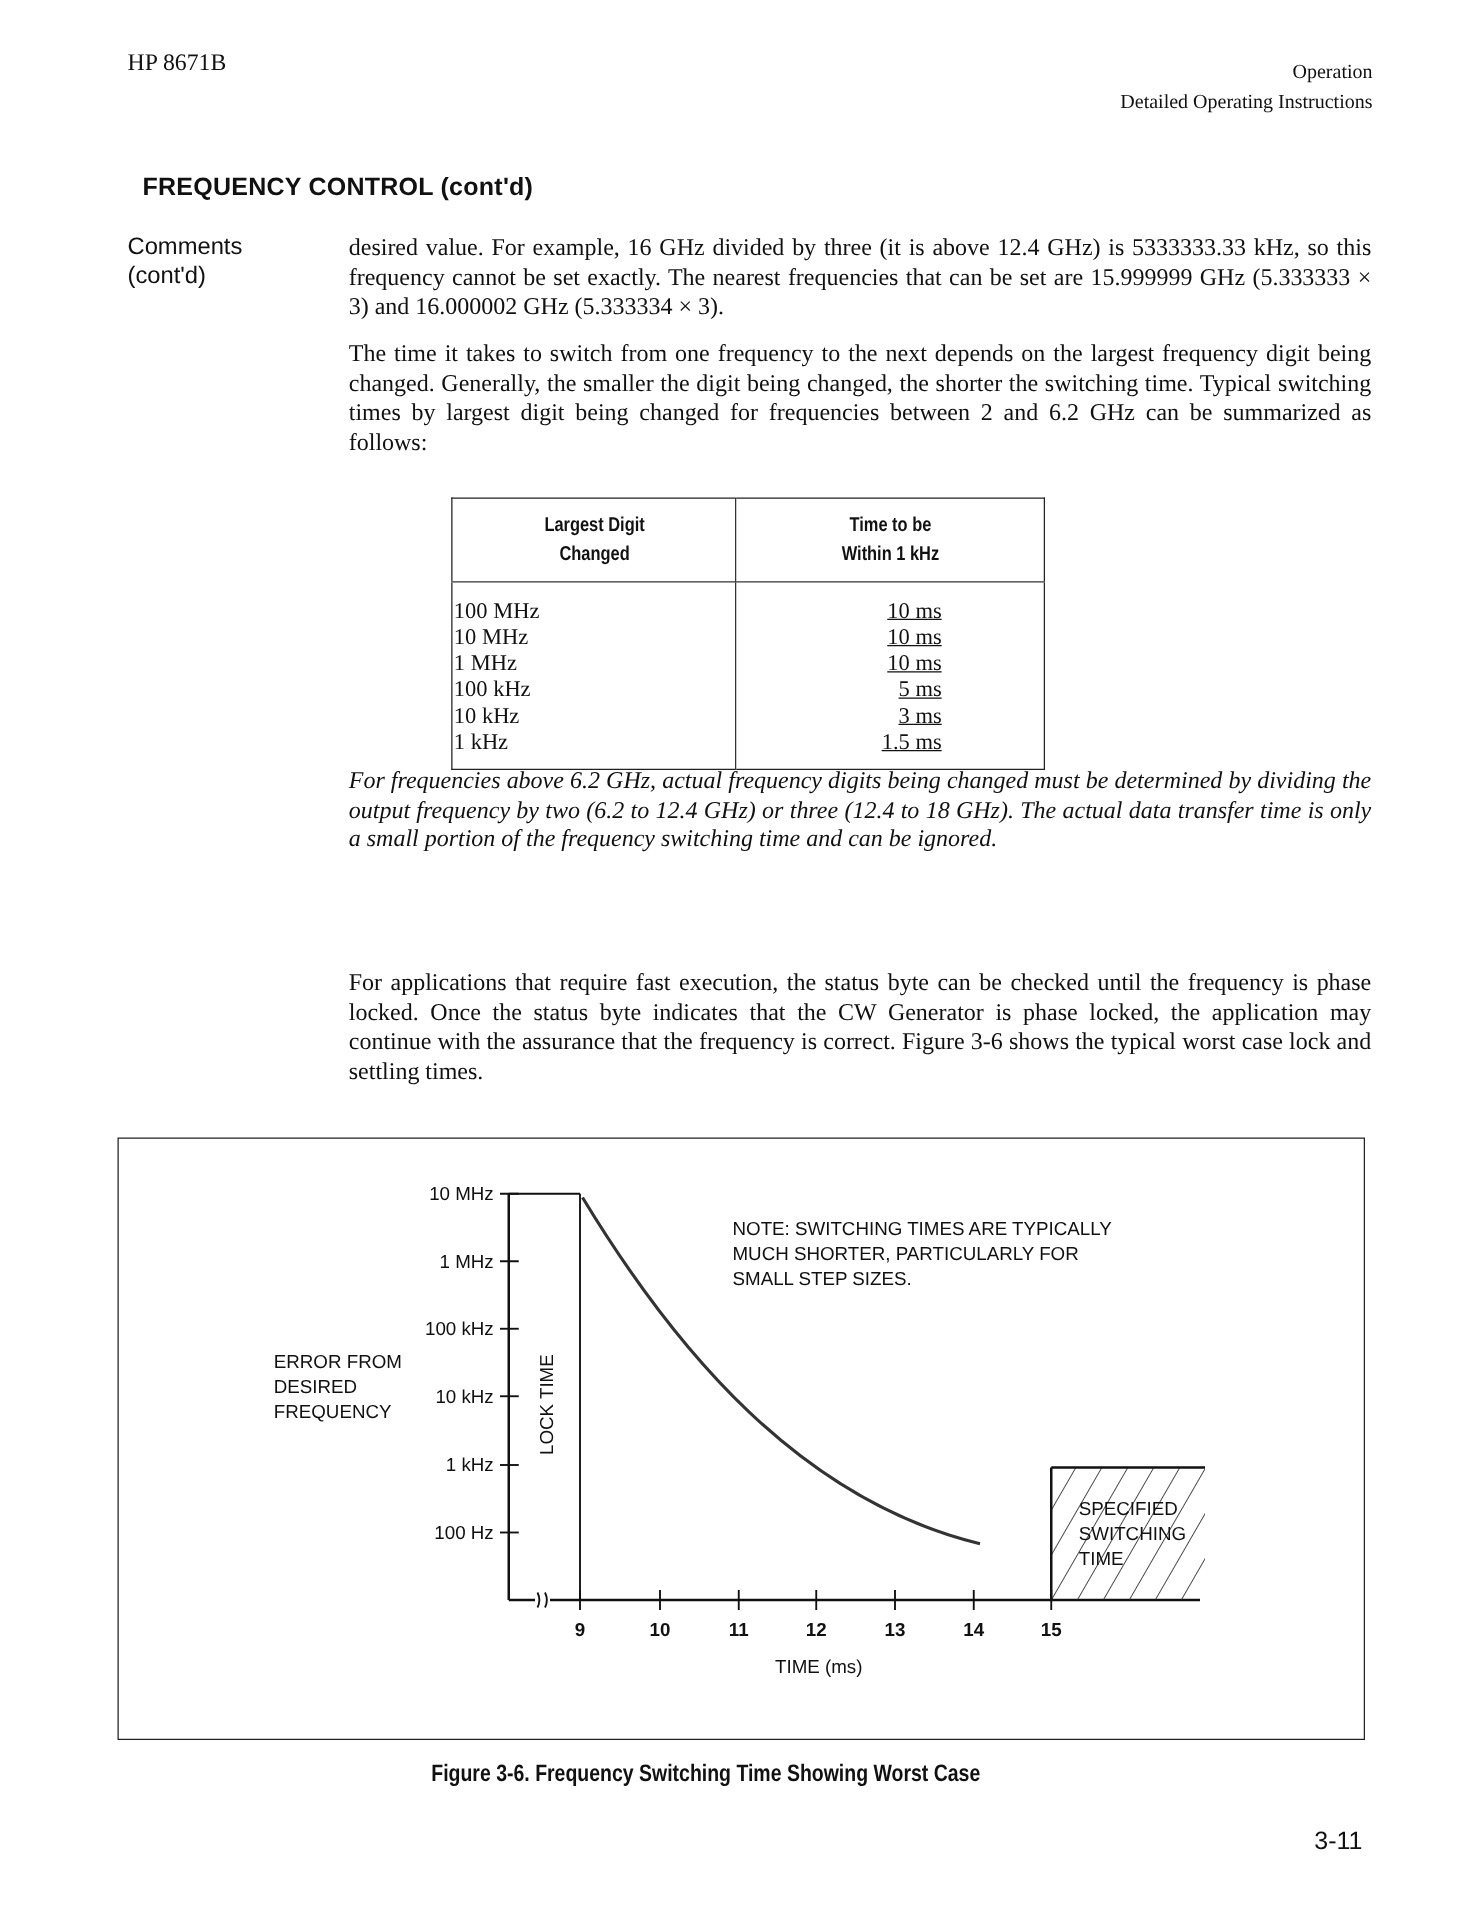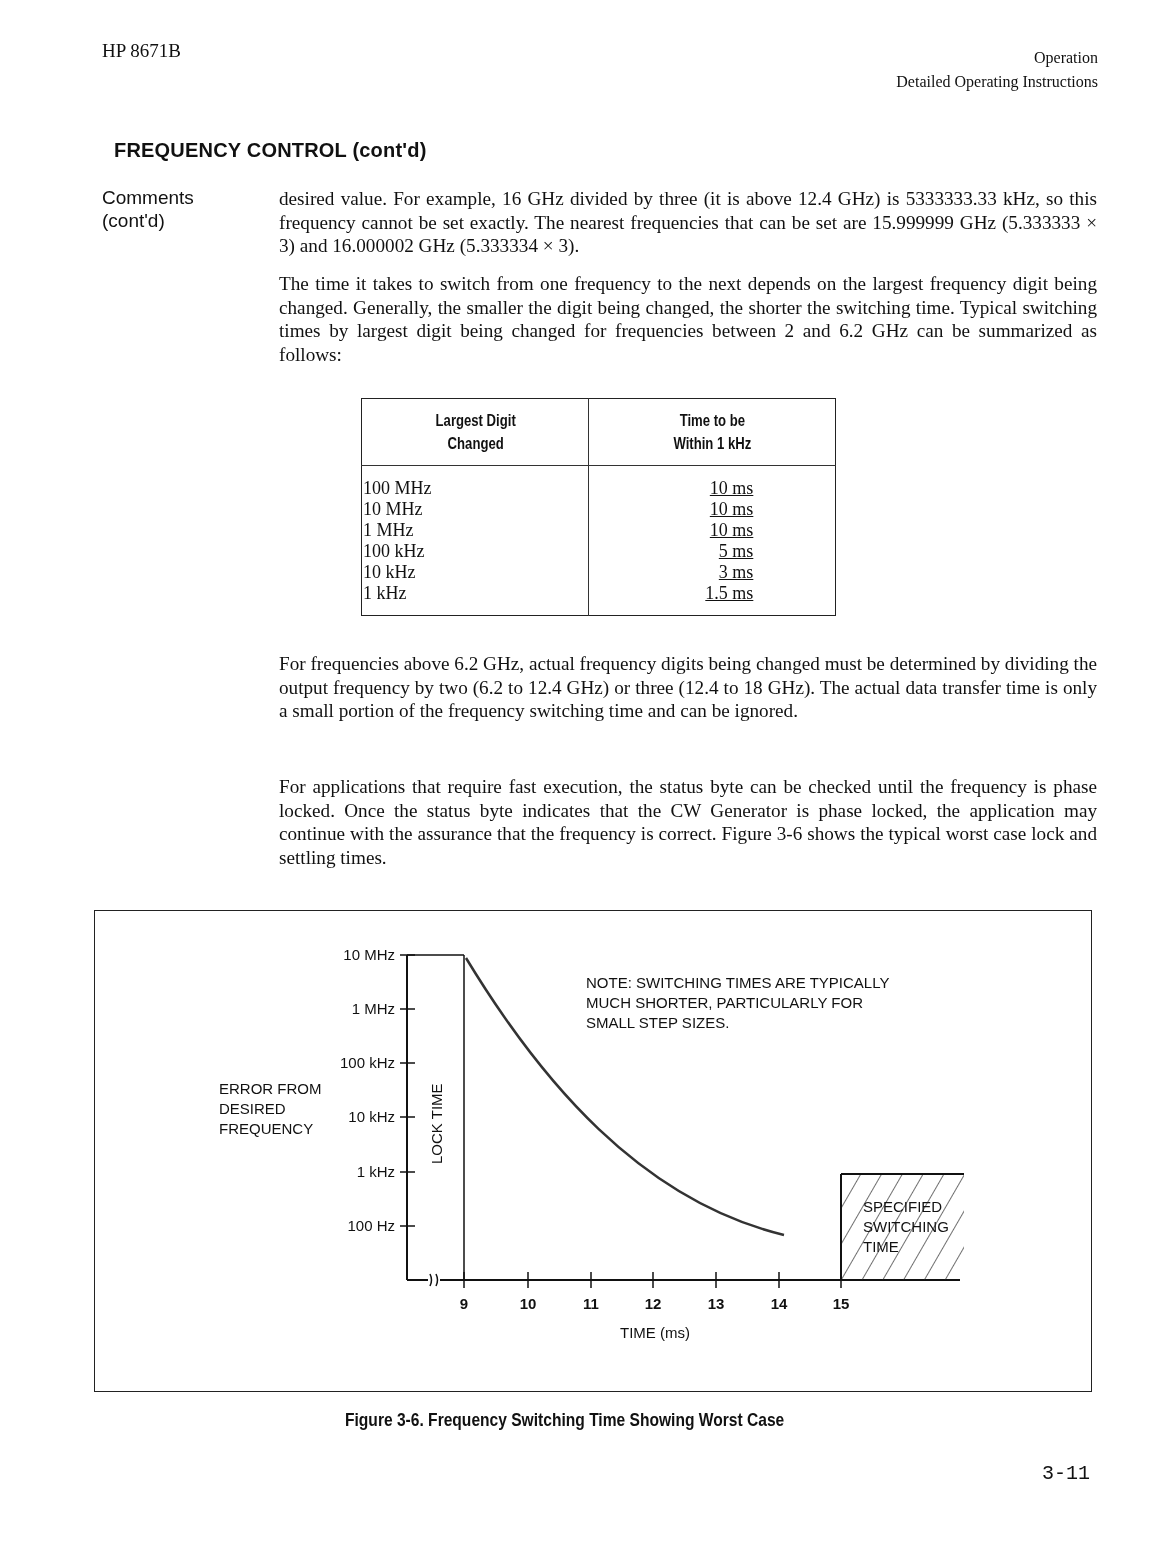--- a/index.html
+++ b/index.html
@@ -8,36 +8,36 @@
 
   .hdr-left { left: 102px; top: 40px; font-size: 19px; font-family: "Liberation Serif", serif; }
   .hdr-right { right: 78px; top: 46px; font-size: 16px; font-family: "Liberation Serif", serif; text-align: right; line-height: 24px; }
 
   .section-title { left: 114px; top: 139px; font-family: "Liberation Sans", sans-serif; font-weight: bold; font-size: 20px; letter-spacing: 0.2px; }
   .side-label { left: 102px; top: 186px; font-family: "Liberation Sans", sans-serif; font-weight: normal; font-size: 19px; line-height: 23px; }
 
   .body-text { left: 279px; width: 818px; font-family: "Liberation Serif", serif; font-size: 19.2px; line-height: 23.5px; text-align: justify; }
   .p1 { top: 187px; }
   .p2 { top: 272px; }
-  .p3 { top: 652px; }
+  .p3 { top: 613px; font-style: italic; }
   .p4 { top: 775px; }
 
   table.sw { position: absolute; left: 361px; top: 398px; width: 475px; height: 218px; border-collapse: collapse; border: 1.5px solid #222; }
   table.sw th { font-family: "Liberation Sans", sans-serif; font-weight: bold; font-size: 16px; line-height: 23px; height: 64px; border-bottom: 1.5px solid #333; border-right: 1.5px solid #333; transform: scaleX(0.82); }
   table.sw th:last-child { border-right: none; }
   table.sw td { vertical-align: top; padding-top: 12px; font-family: "Liberation Serif", serif; font-size: 18px; line-height: 21px; border-right: 1.5px solid #333; text-align: center; }
   table.sw td:last-child { border-right: none; }
   .cell-line { display: block; }
   .col1 .cell-line { text-align: left; width: 150px; margin-left: 0; }
   .col2 .cell-line { text-align: right; width: 163px; text-decoration: underline; }
 
   .fig-frame { left: 94px; top: 910px; width: 996px; height: 480px; border: 1.5px solid #222; }
   .fig-svg { left: 94px; top: 910px; }
   .caption { left: 345px; top: 1409px; font-family: "Liberation Sans", sans-serif; font-weight: bold; font-size: 19px; transform: scaleX(0.82); transform-origin: left top; }
-  .page-num { right: 86px; top: 1462px; font-family: Liberation Mono, monospace; font-size: 20px; margin-left: 16px; }
+  .page-num { right: 86px; top: 1462px; font-family: Liberation Sans, sans-serif; font-size: 20px; margin-left: 16px; }
 
   .svgtxt { font-family: "Liberation Sans", sans-serif; font-size: 15px; fill: #111; }
   .svgtxt-b { font-family: "Liberation Sans", sans-serif; font-size: 15px; font-weight: bold; fill: #111; }
 </style>
 </head>
 <body>
 
 <div class="abs hdr-left">HP 8671B</div>
 <div class="abs hdr-right">
   <div>Operation</div>

